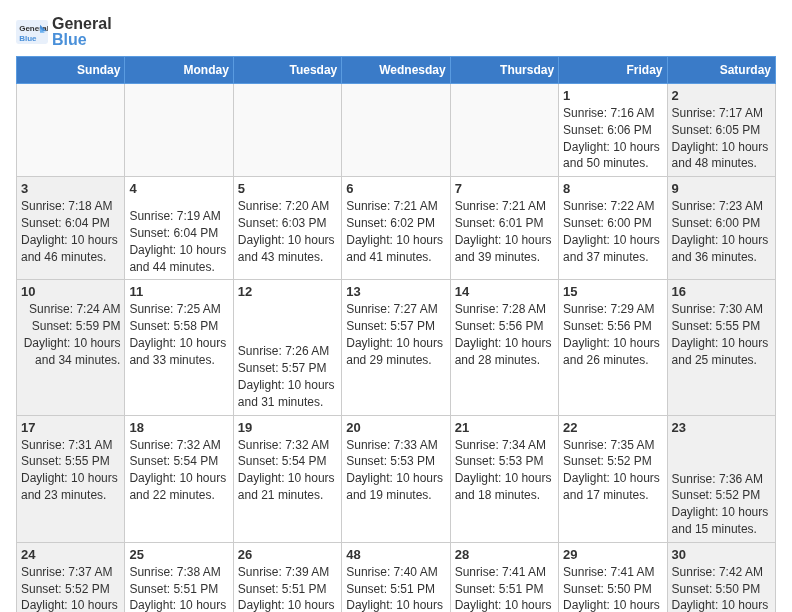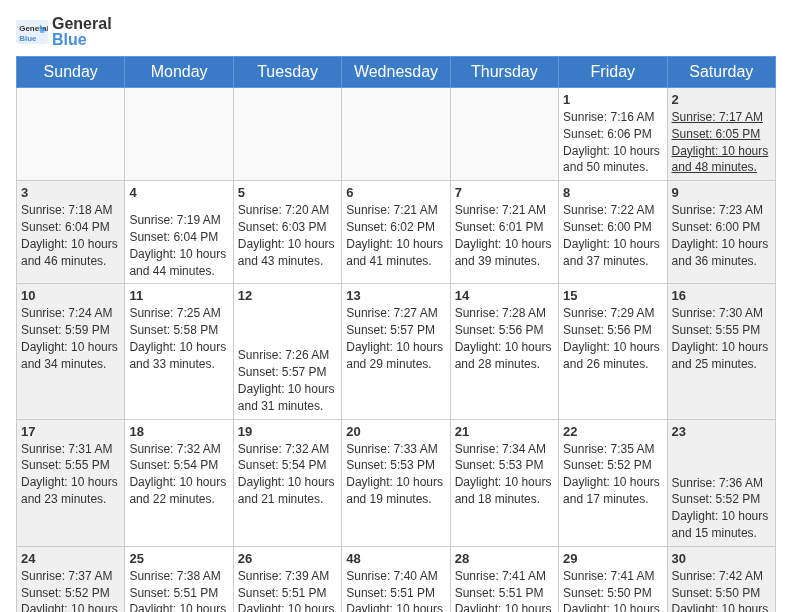--- a/index.html
+++ b/index.html
@@ -38,24 +38,24 @@
       color: #555;
     }
     table {
       width: 100%;
       border-collapse: collapse;
       table-layout: fixed;
     }
     th {
       background-color: #3a7bc8;
       color: #fff;
-      font-size: 16px;
-      font-weight: normal;
+      font-size: 12px;
+      font-weight: bold;
       padding: 6px 4px;
-      text-align: center;
+      text-align: right;
       border: 1px solid #5a9be0;
     }
     td {
       border: 1px solid #ccc;
       vertical-align: top;
       padding: 4px;
       height: 88px;
       font-size: 10px;
       color: #333;
       background: #fff;
@@ -123,21 +123,21 @@
         <td class="empty"></td>
         <td>
           <span class="day-num">1</span>
           <div class="day-info" style="white-space: pre-line;">Sunrise: 7:16 AM
 Sunset: 6:06 PM
 Daylight: 10 hours
 and 50 minutes.</div>
         </td>
         <td class="shaded">
           <span class="day-num">2</span>
-          <div class="day-info" style="white-space: pre-line; text-decoration: underline;">Sunrise: 7:17 AM
+          <div class="day-info" style="white-space: pre-line;">Sunrise: 7:17 AM
 Sunset: 6:05 PM
 Daylight: 10 hours
 and 48 minutes.</div>
         </td>
       </tr>
       <tr>
         <td class="shaded">
           <span class="day-num">3</span>
           <div class="day-info" style="white-space: pre-line;">Sunrise: 7:18 AM
 Sunset: 6:04 PM
@@ -183,21 +183,21 @@
           <span class="day-num">9</span>
           <div class="day-info" style="white-space: pre-line;">Sunrise: 7:23 AM
 Sunset: 6:00 PM
 Daylight: 10 hours
 and 36 minutes.</div>
         </td>
       </tr>
       <tr>
         <td class="shaded">
           <span class="day-num">10</span>
-          <div class="day-info" style="white-space: pre-line;">Sunrise: 7:24 AM
+          <div class="day-info" style="white-space: pre-line; text-align: right;">Sunrise: 7:24 AM
 Sunset: 5:59 PM
 Daylight: 10 hours
 and 34 minutes.</div>
         </td>
         <td>
           <span class="day-num">11</span>
           <div class="day-info" style="white-space: pre-line;">Sunrise: 7:25 AM
 Sunset: 5:58 PM
 Daylight: 10 hours
 and 33 minutes.</div>

